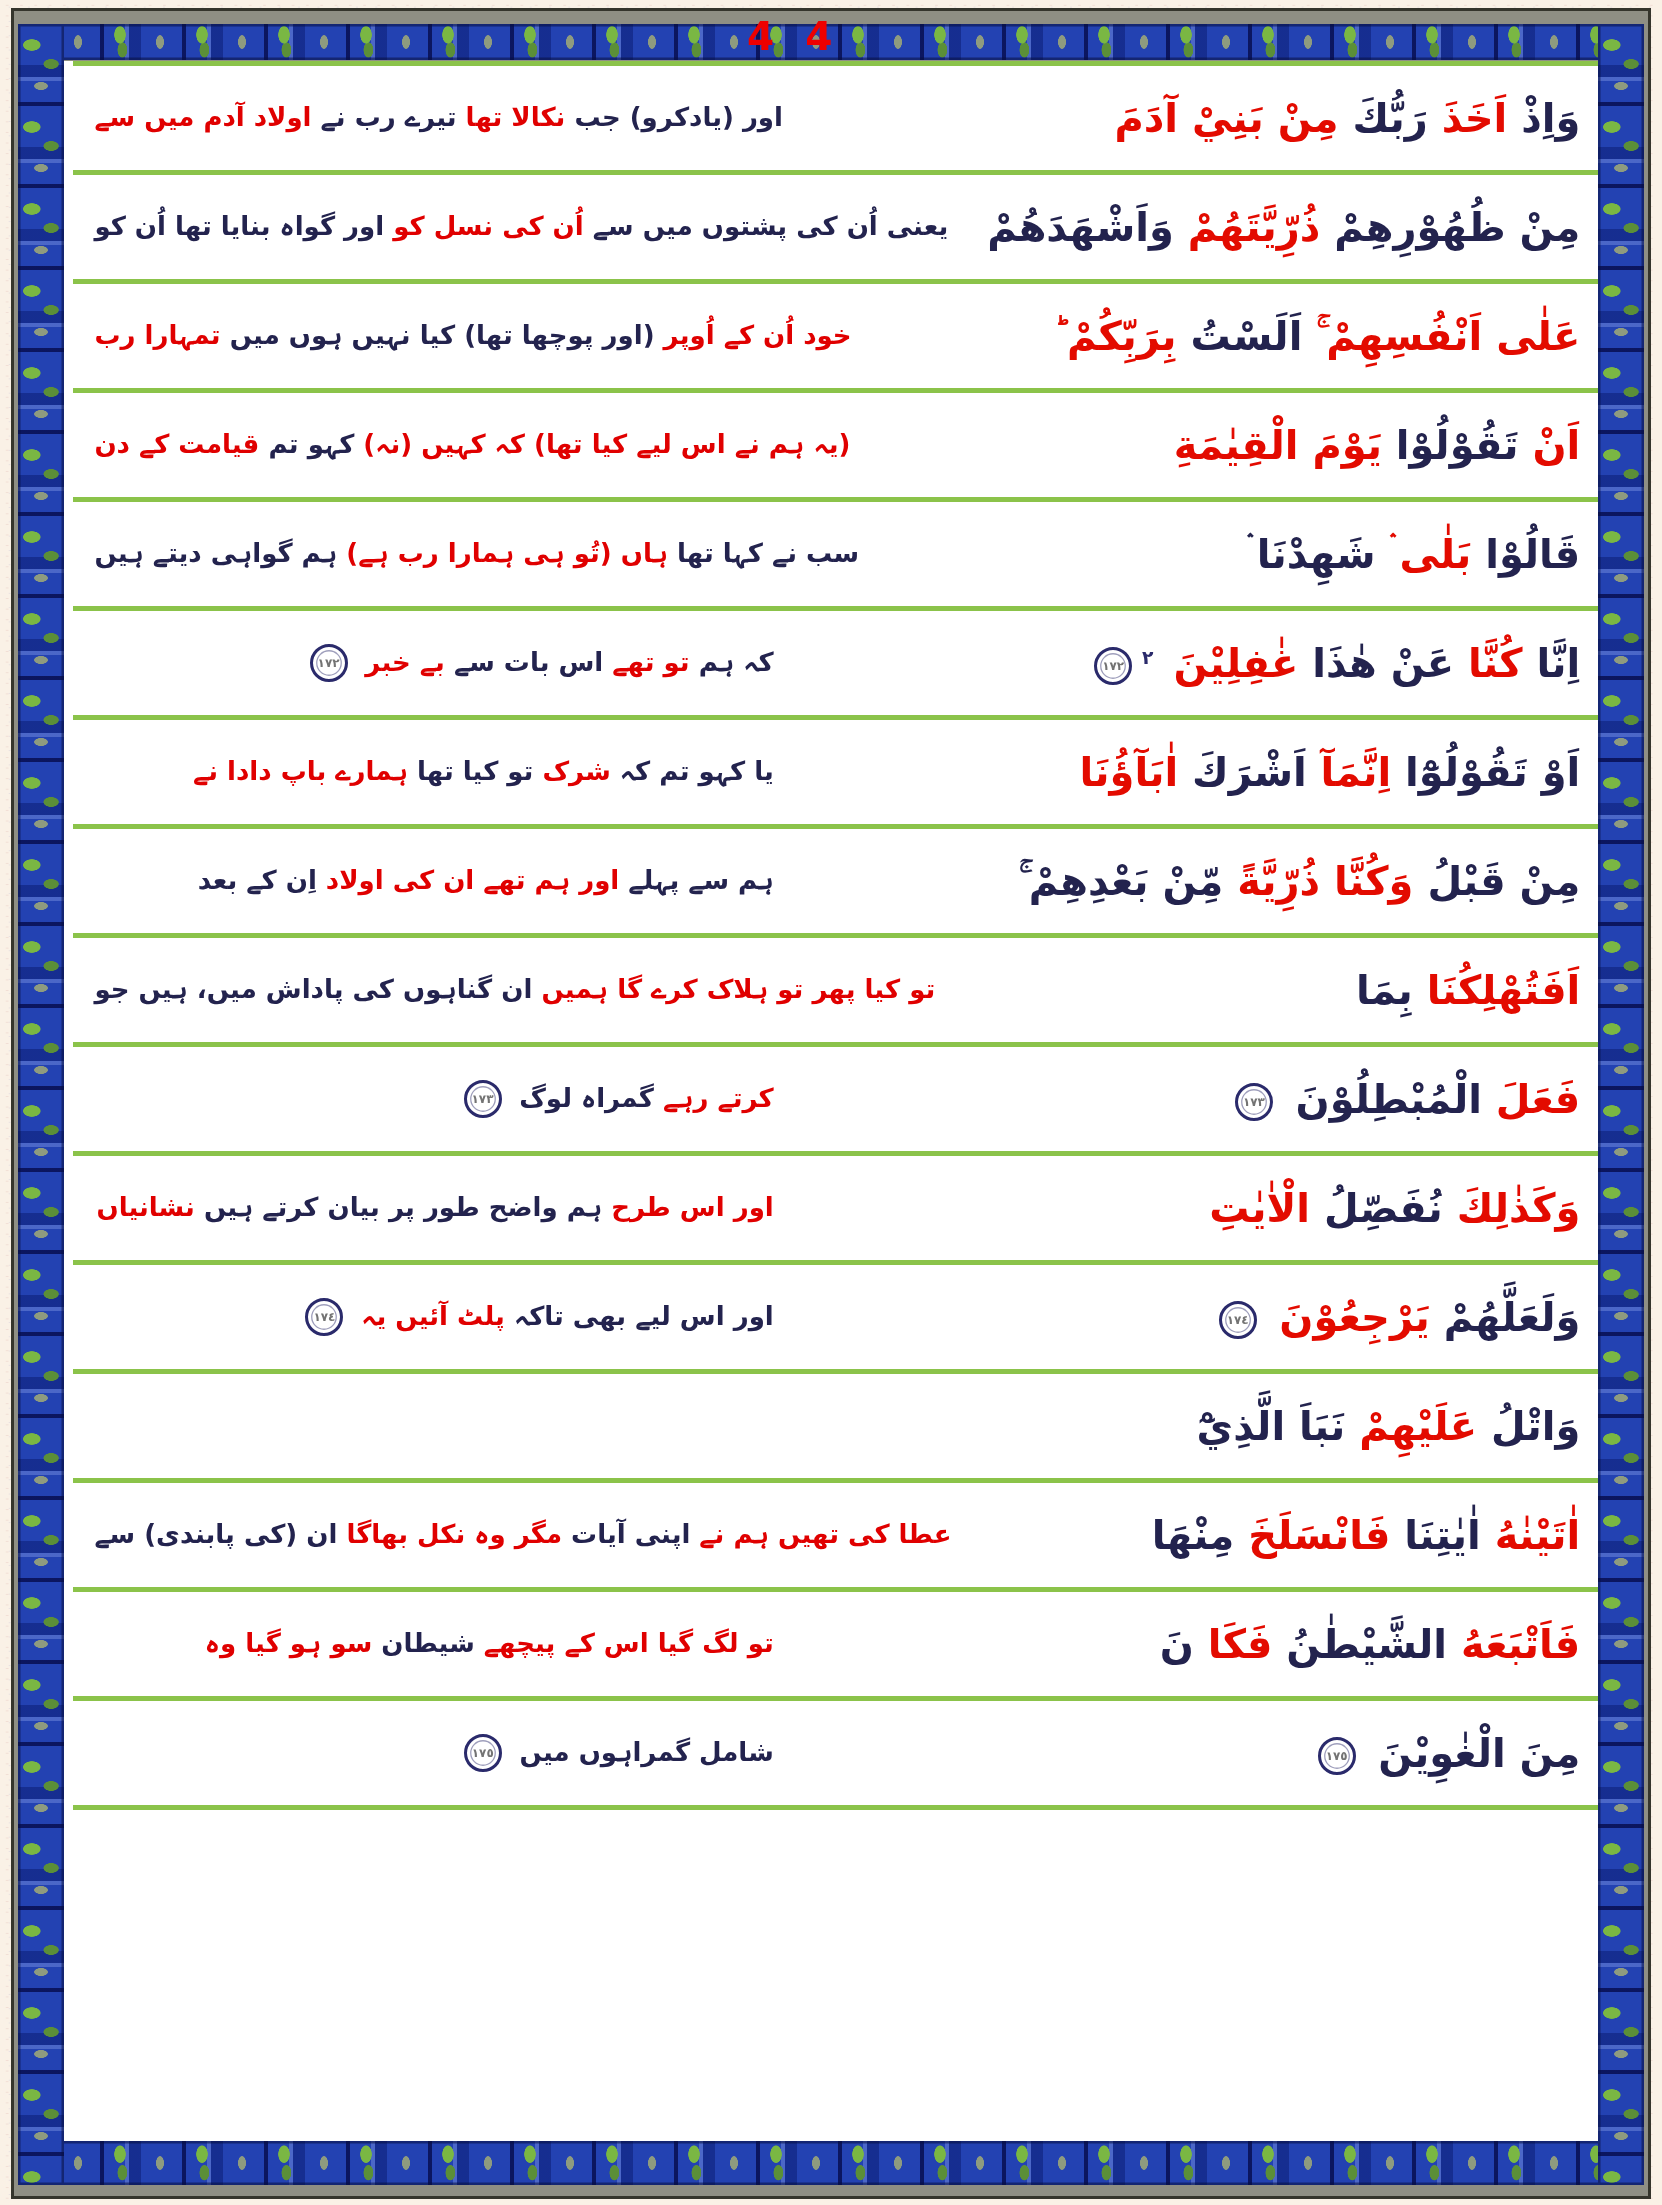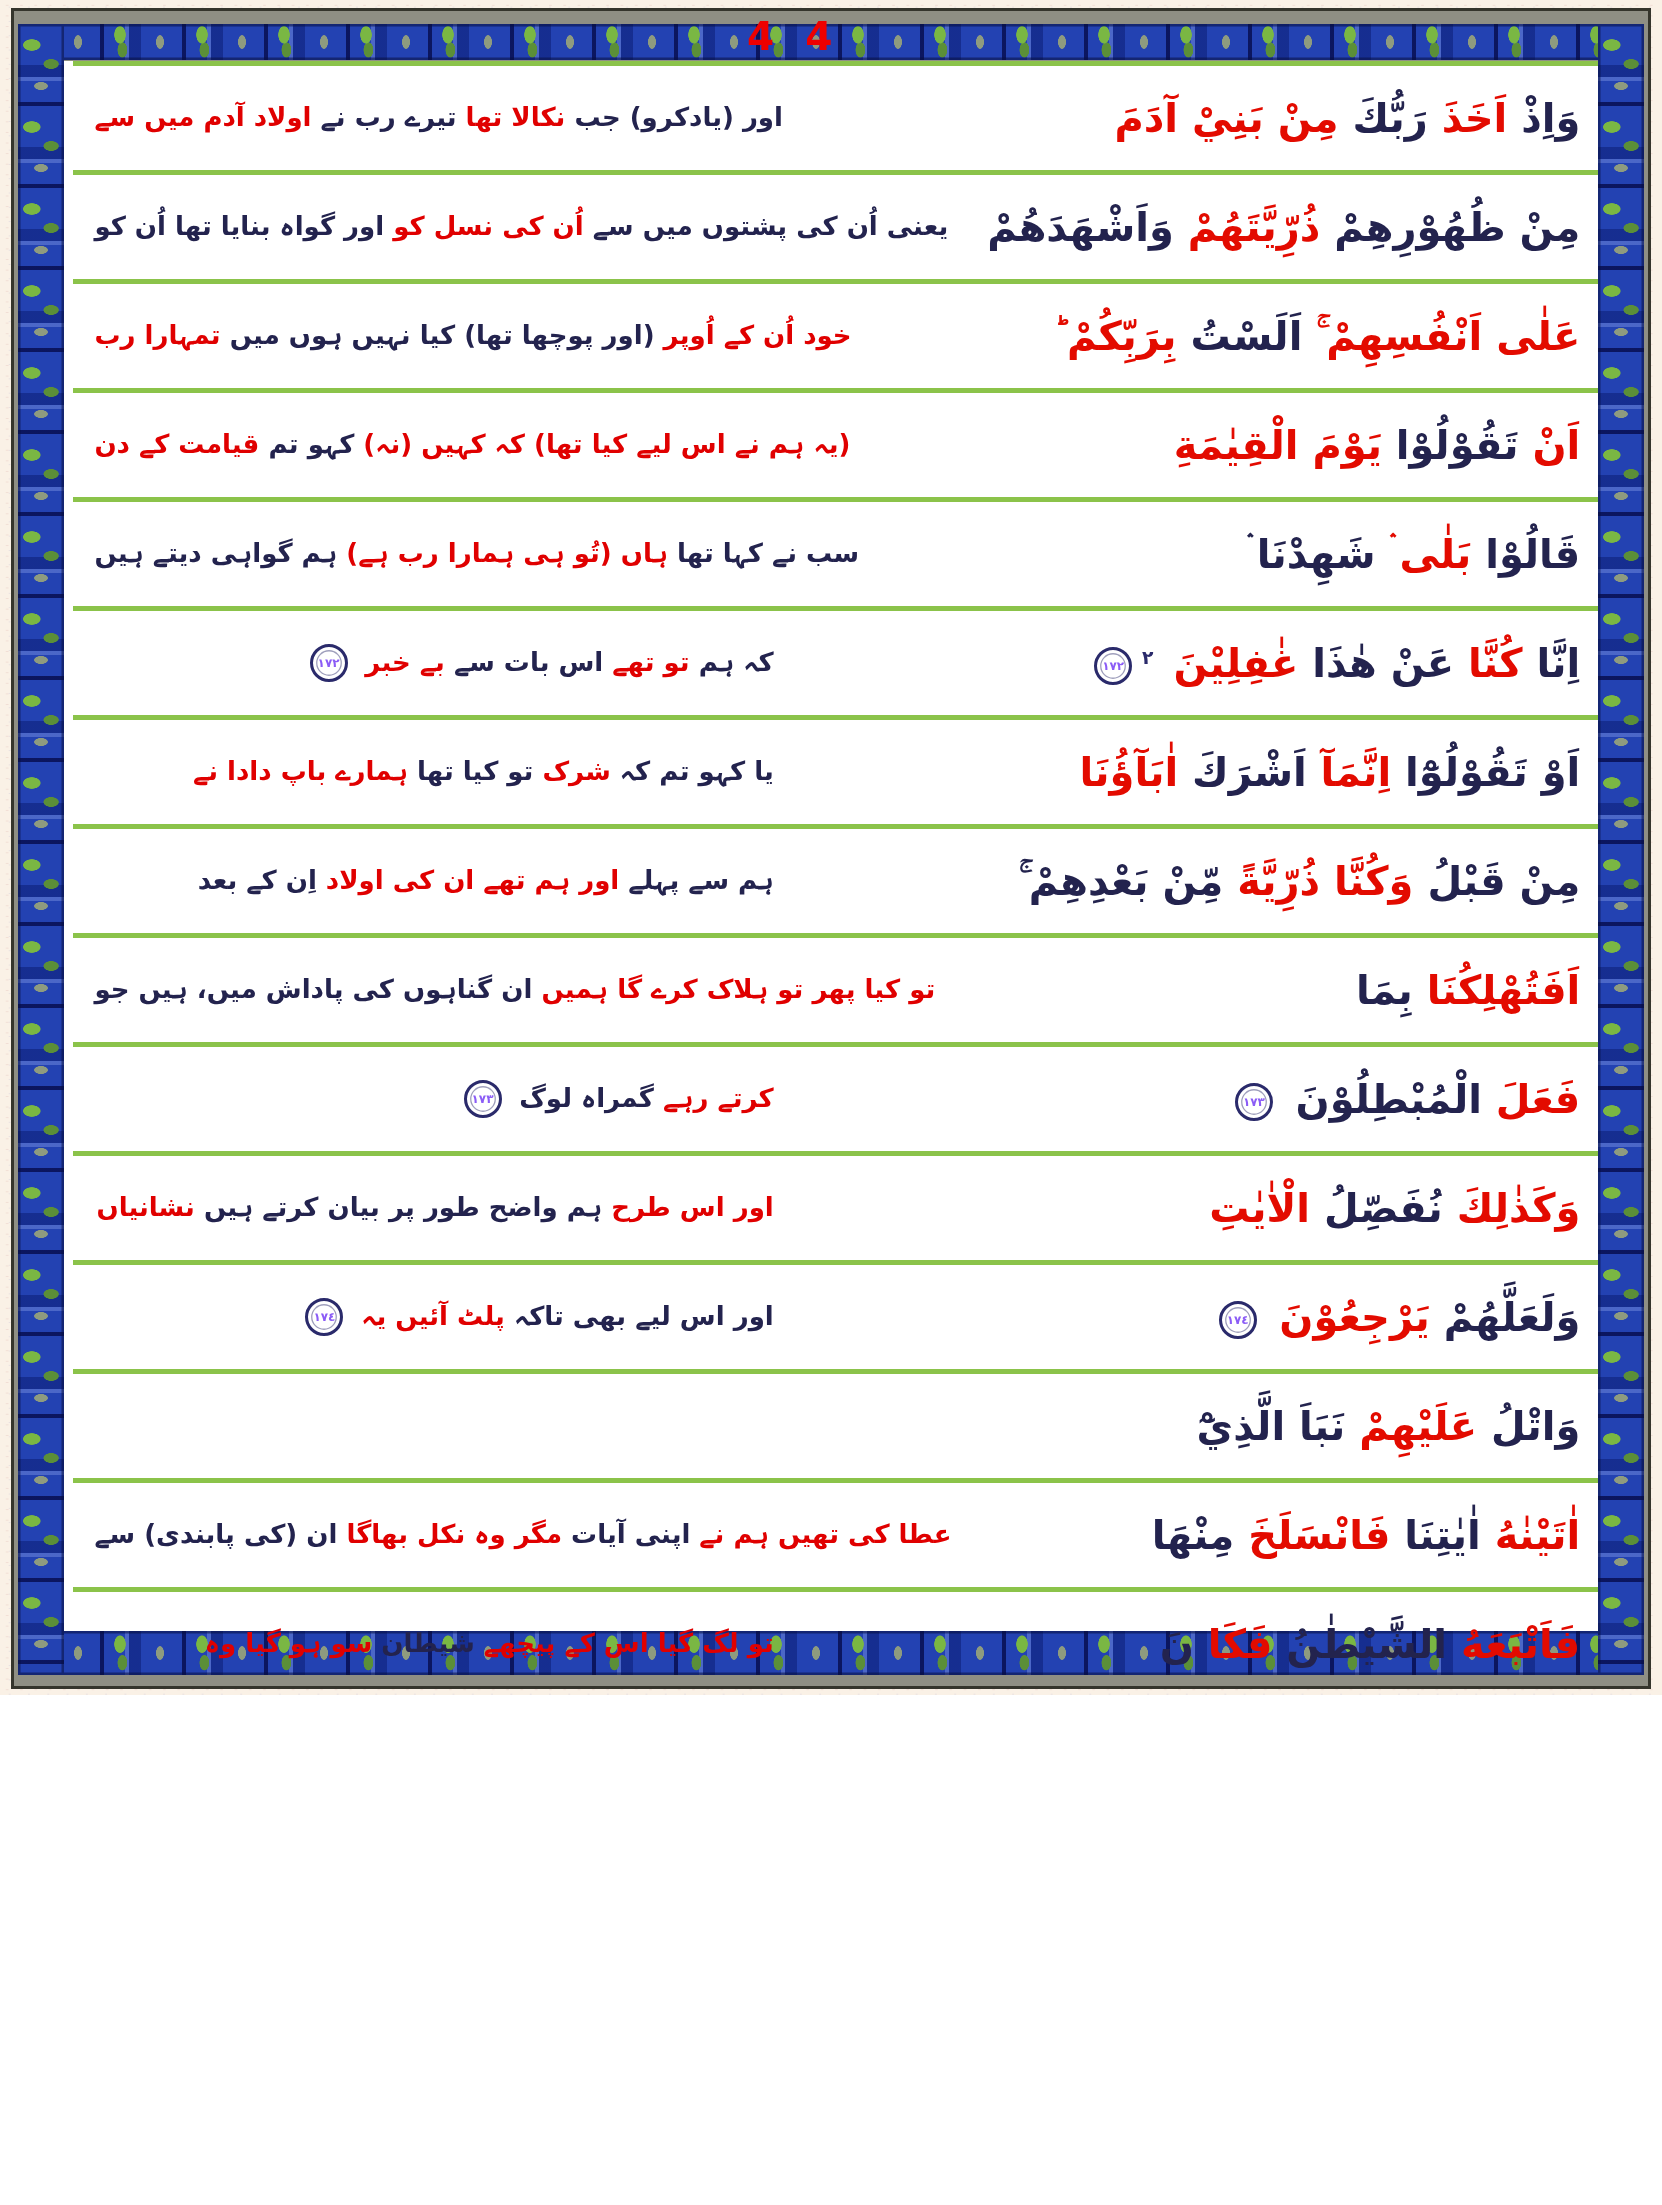--- a/index.html
+++ b/index.html
@@ -2,21 +2,21 @@
 <html lang="ur" style="font-size:10px"><head>
 <meta charset="utf-8">
 <style>
   html,body{margin:0;padding:0;}
   body{
     width:1662px;height:2205px;
     font-family:"DejaVu Sans",sans-serif;
     background:#ffffff;
   }
   .page{
-    position:relative;width:1662px;height:1695px;overflow:hidden;
+    position:relative;width:1662px;height:2205px;overflow:hidden;
     background-color:#faf1e6;
     background-image:radial-gradient(rgba(190,110,110,.16) 0.9px, transparent 1.2px),
                      radial-gradient(rgba(110,110,190,.12) 0.9px, transparent 1.2px);
     background-size:14.3px 10.6px, 19.3px 14.3px;
   }
   
   .frame-outer{
     position:absolute;left:11.2px;top:7.5px;right:11.2px;bottom:6.2px;
     background:#8f8f84;
     border:3.1px solid #35352c;
@@ -90,21 +90,21 @@
   .urdu-cell .seg-r{color:#e00000;}
 
   .medallion{
     display:inline-flex;align-items:center;justify-content:center;
     width:32px;height:32px;border:3.1px solid #2a2a6b;border-radius:50%;
     vertical-align:middle;margin:0 8.7px 0 2.5px;
     box-shadow:inset 0 0 0 3.1px #ffffff, inset 0 0 0 4.4px rgba(42,42,107,.45);
     background:#ffffff;
   }
   .medallion .mnum{
-    font-size:12px;font-weight:bold;color:#8b5cf6;letter-spacing:0;
+    font-size:12px;font-weight:bold;color:#737373;letter-spacing:0;
     line-height:1;direction:rtl;
   }
   .ruku-mark{
     font-size:18.7px;color:#2a2a6b;font-weight:bold;
     vertical-align:60%;margin:0 6.2px 0 1.2px;
   }
 </style>
 </head>
 <body>
 

